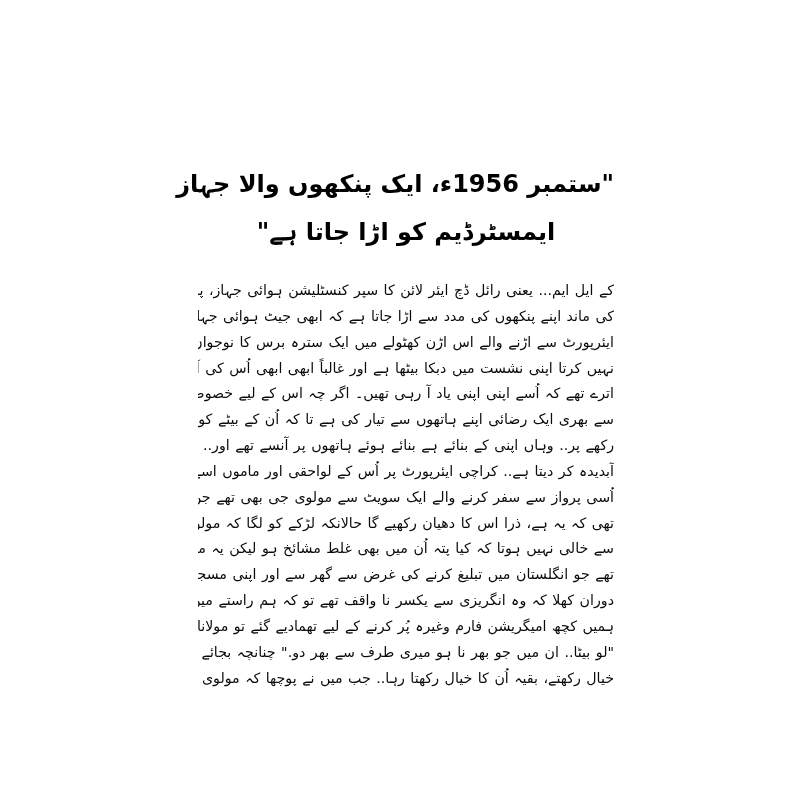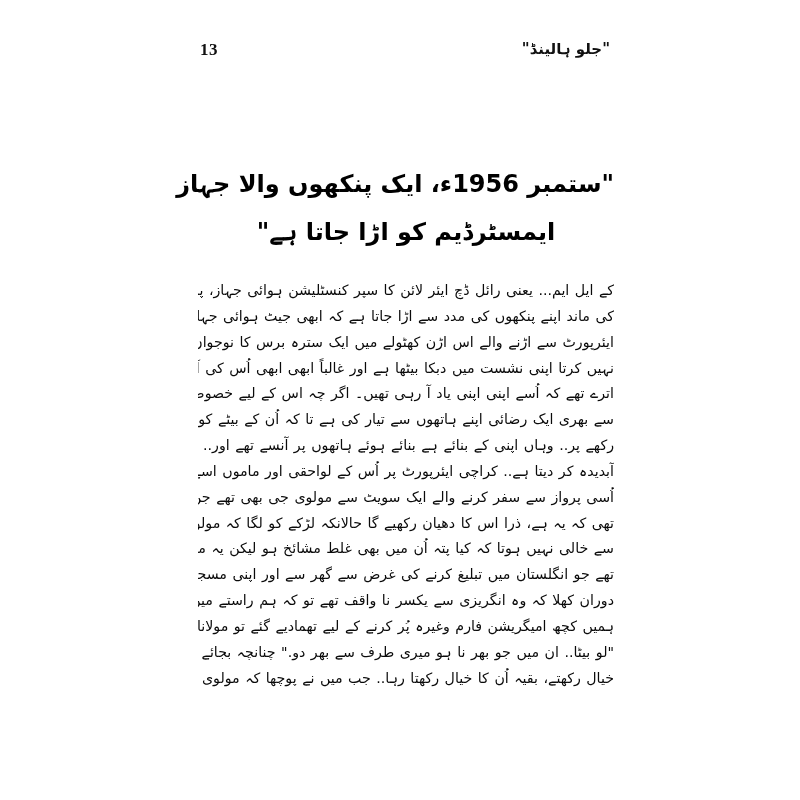--- a/index.html
+++ b/index.html
@@ -83,24 +83,20 @@
     display: block;
     white-space: nowrap;
     overflow: hidden;
   }
 </style>
 </head>
 <body>
 
 <div class="page">
 
-  <div class="header">
-    <div class="page-number">13</div>
-    <div class="book-title">"جلو ہالینڈ"</div>
-  </div>
 
   <div class="content">
 
     <div class="chapter-title">
       <span class="line line1">"ستمبر 1956ء، ایک پنکھوں والا جہاز</span>
       <span class="line line2">ایمسٹرڈیم کو اڑا جاتا ہے"</span>
     </div>
 
     <div class="body-text">
       <span class="ln">کے ایل ایم... یعنی رائل ڈچ ایئر لائن کا سپر کنسٹلیشن ہوائی جہاز، پنکھ گلتی تو از جاؤں میں</span>

